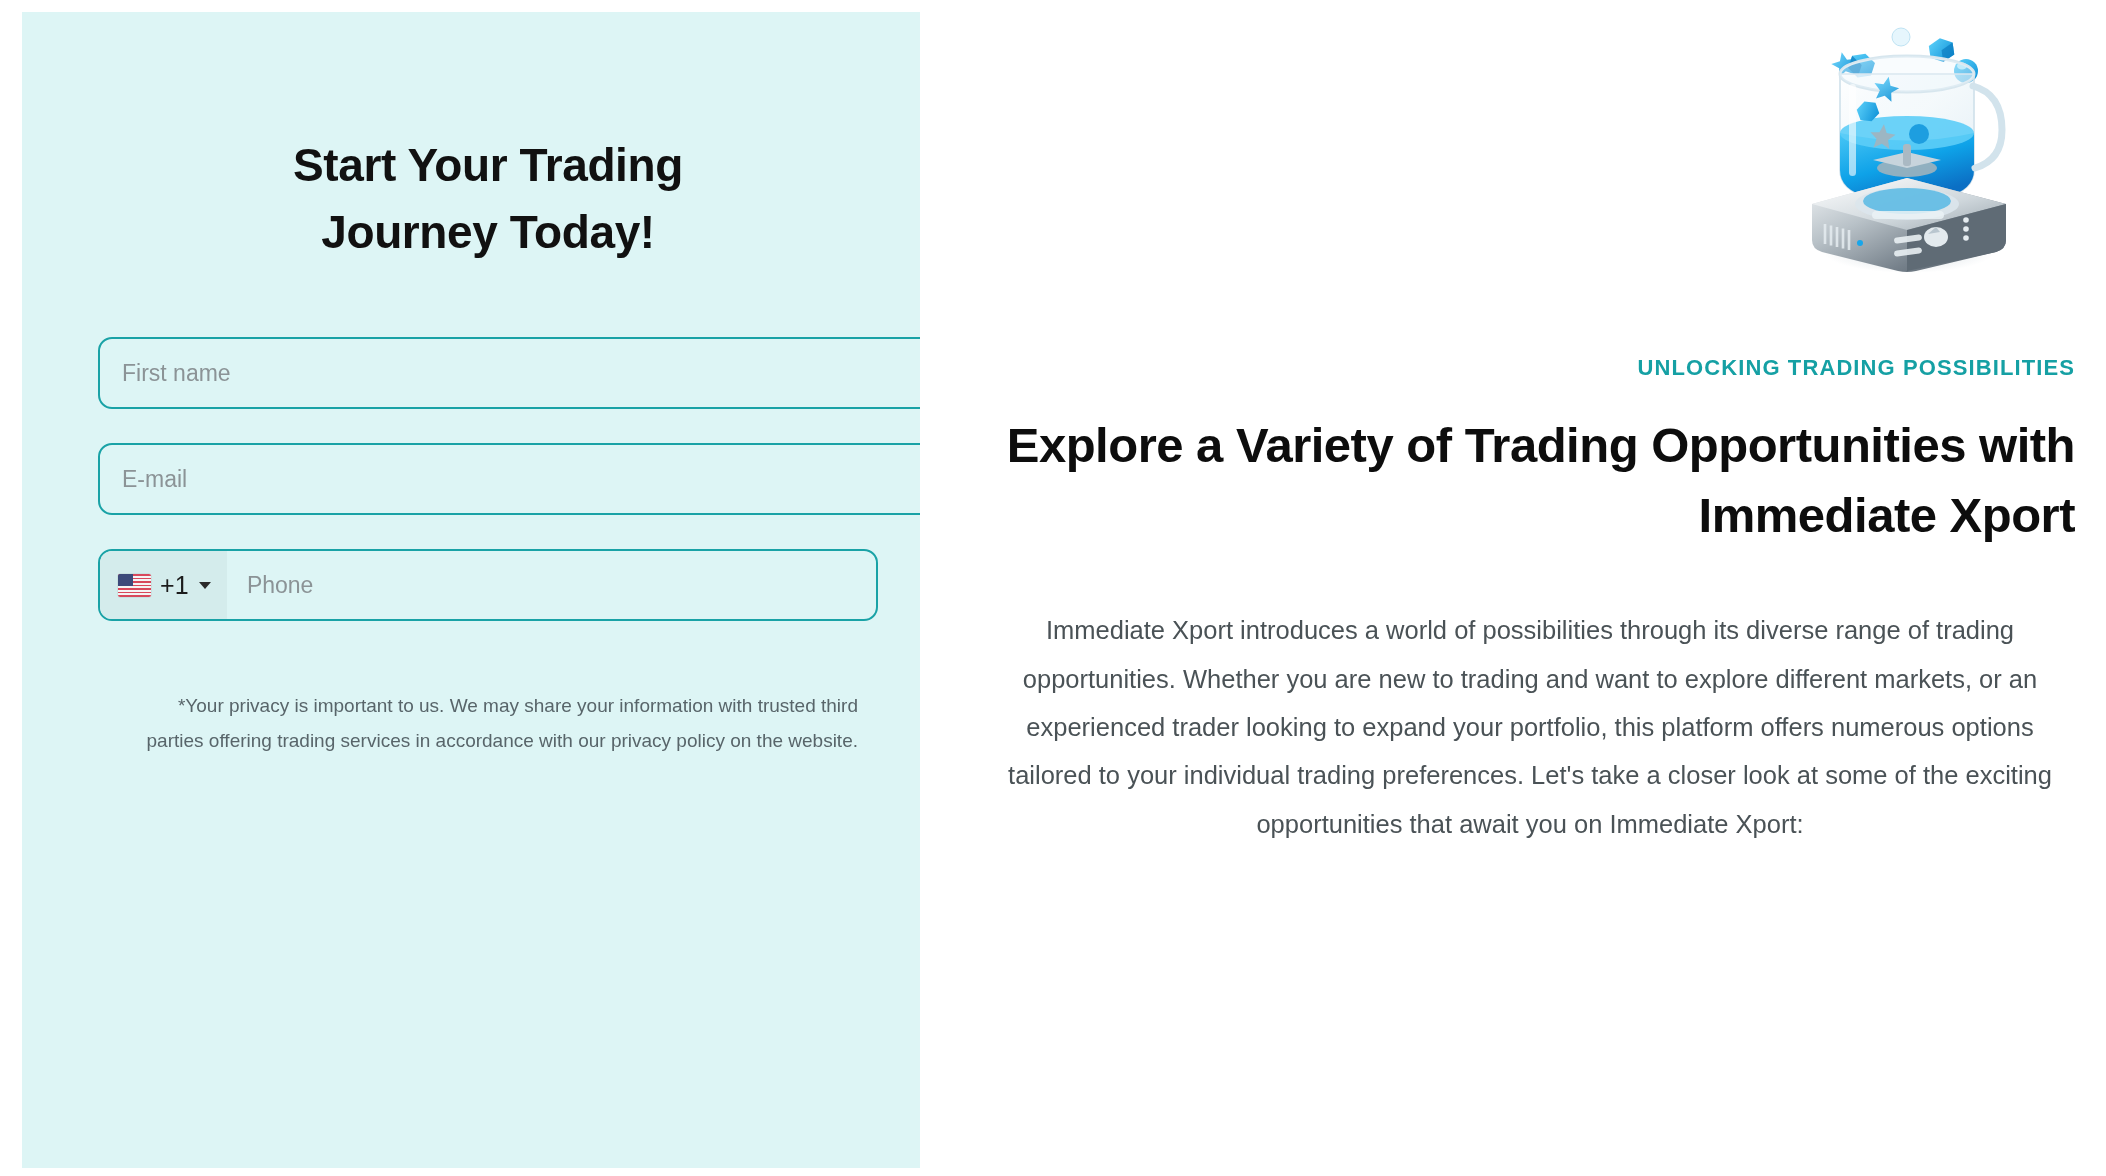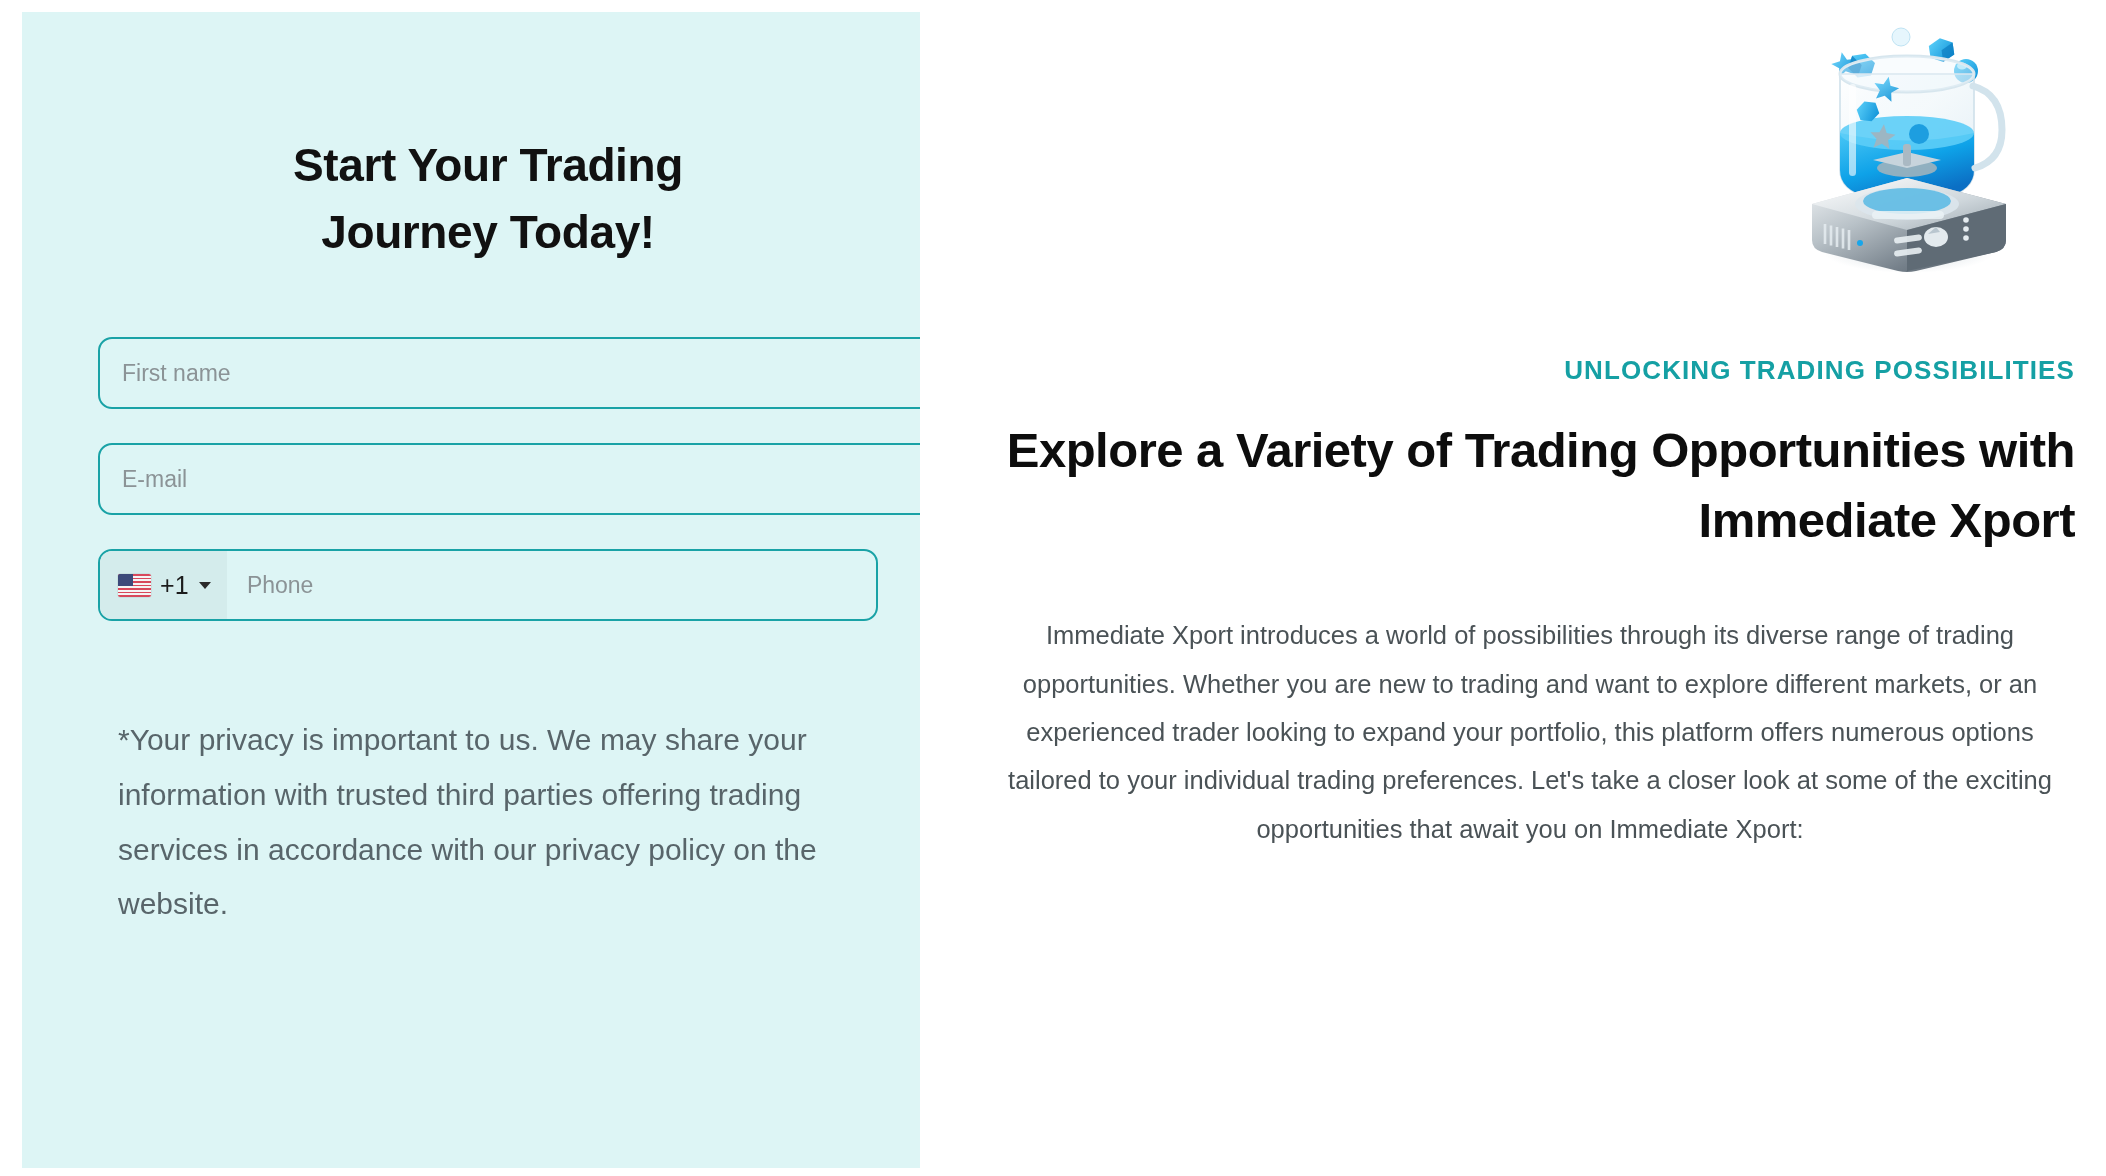--- a/index.html
+++ b/index.html
@@ -164,24 +164,24 @@
     border-radius: 12px;
     font-family: "Liberation Sans", sans-serif;
     font-size: 23px;
     font-weight: 400;
     padding: 21px 33px;
     cursor: pointer;
     letter-spacing: 0.1px;
   }
 
   .privacy {
-    margin-top: 92px;
+    margin-top: 68px;
     padding: 0 40px;
-    text-align: left;
-    font-size: 30px;
+    text-align: right;
+    font-size: 19px;
     line-height: 1.82;
     color: #58656a;
   }
 
   
   .right-col {
     position: relative;
     flex: 1 1 auto;
     height: 1176px;
     background: #ffffff;
@@ -198,21 +198,21 @@
 
   .right-content {
     position: absolute;
     right: 31px;
     top: 355px;
     width: 1090px;
     text-align: right;
   }
 
   .eyebrow {
-    font-size: 26px;
+    font-size: 22px;
     font-weight: 700;
     letter-spacing: 1.1px;
     color: #15a0a4;
     text-transform: uppercase;
     margin-bottom: 29px;
   }
 
   .right-heading {
     font-size: 49px;
     line-height: 1.43;

